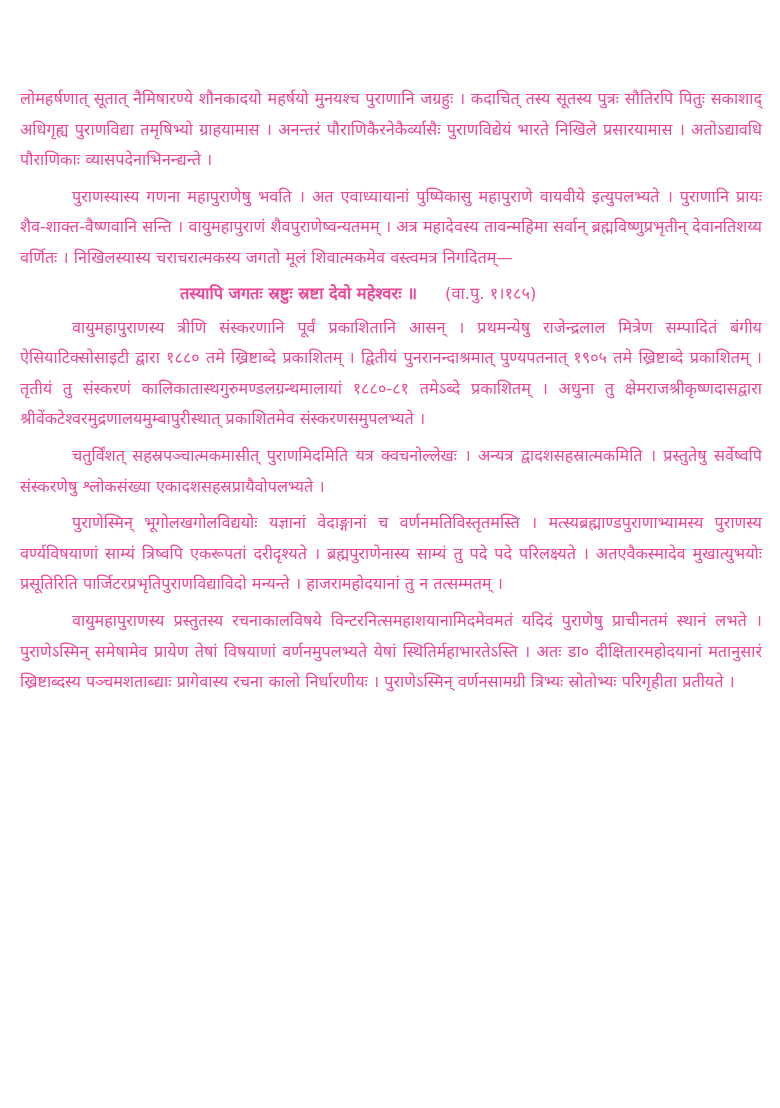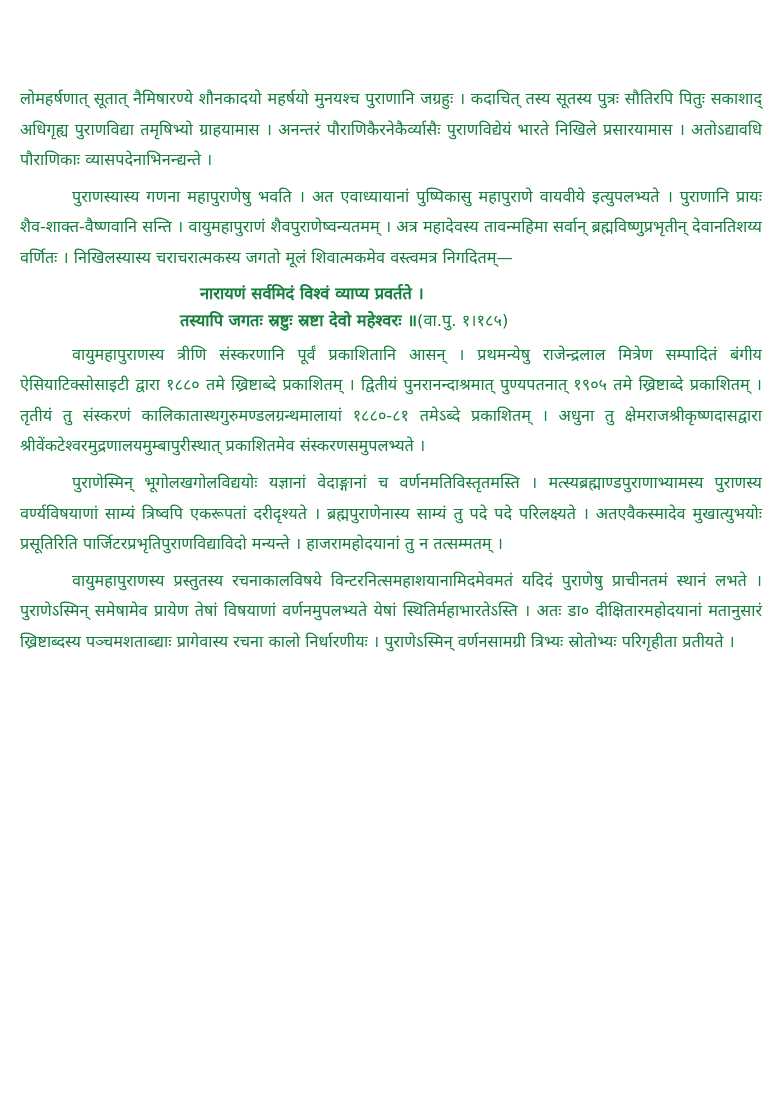--- a/index.html
+++ b/index.html
@@ -11,21 +11,21 @@
     width: 780px;
     height: 1108px;
     overflow: hidden;
     position: relative;
   }
   .page {
     position: absolute;
     left: 20px;
     top: 84px;
     width: 742px;
-    color: #15803d;
+    color: #ec4899;
     font-family: "DejaVu Sans", sans-serif;
     font-size: 16.2px;
     line-height: 30.6px;
     text-align: justify;
   }
   .para {
     margin: 0 0 6px 0;
     text-indent: 0;
   }
   .para.indent {
@@ -42,38 +42,39 @@
     white-space: nowrap;
   }
   .verse-line.l1 {
     padding-left: 180px;
   }
   .verse-line.l2 {
     padding-left: 160px;
   }
   .verse-ref {
     font-weight: normal;
+    margin-left: 28px;
   }
 </style>
 </head>
 <body>
 
 <div class="page">
 
   <p class="para">लोमहर्षणात् सूतात् नैमिषारण्ये शौनकादयो महर्षयो मुनयश्च पुराणानि जग्रहुः । कदाचित् तस्य सूतस्य पुत्रः सौतिरपि पितुः सकाशाद् अधिगृह्य पुराणविद्या तमृषिभ्यो ग्राहयामास । अनन्तरं पौराणिकैरनेकैर्व्यासैः पुराणविद्येयं भारते निखिले प्रसारयामास । अतोऽद्यावधि पौराणिकाः व्यासपदेनाभिनन्द्यन्ते ।</p>
 
 
   <p class="para indent">पुराणस्यास्य गणना महापुराणेषु भवति । अत एवाध्यायानां पुष्पिकासु महापुराणे वायवीये इत्युपलभ्यते । पुराणानि प्रायः शैव-शाक्त-वैष्णवानि सन्ति । वायुमहापुराणं शैवपुराणेष्वन्यतमम् । अत्र महादेवस्य तावन्महिमा सर्वान् ब्रह्मविष्णुप्रभृतीन् देवानतिशय्य वर्णितः । निखिलस्यास्य चराचरात्मकस्य जगतो मूलं शिवात्मकमेव वस्त्वमत्र निगदितम्—</p>
 
   <div class="verse">
-    <span class="verse-line l1">नारायणं सर्वमिदं विश्वं व्याप्य प्रवर्तते ।</span>
     <span class="verse-line l2"><span>तस्यापि जगतः स्रष्टुः स्रष्टा देवो महेश्वरः ॥</span><span class="verse-ref">(वा.पु. १।१८५)</span></span>
   </div>
 
 
   <p class="para indent">वायुमहापुराणस्य त्रीणि संस्करणानि पूर्वं प्रकाशितानि आसन् । प्रथमन्येषु राजेन्द्रलाल मित्रेण सम्पादितं बंगीय ऐसियाटिक्सोसाइटी द्वारा १८८० तमे ख्रिष्टाब्दे प्रकाशितम् । द्वितीयं पुनरानन्दाश्रमात् पुण्यपतनात् १९०५ तमे ख्रिष्टाब्दे प्रकाशितम् । तृतीयं तु संस्करणं कालिकातास्थगुरुमण्डलग्रन्थमालायां १८८०-८१ तमेऽब्दे प्रकाशितम् । अधुना तु क्षेमराजश्रीकृष्णदासद्वारा श्रीवेंकटेश्वरमुद्रणालयमुम्बापुरीस्थात् प्रकाशितमेव संस्करणसमुपलभ्यते ।</p>
 
+  <p class="para indent">चतुर्विंशत् सहस्रपञ्चात्मकमासीत् पुराणमिदमिति यत्र क्वचनोल्लेखः । अन्यत्र द्वादशसहस्रात्मकमिति । प्रस्तुतेषु सर्वेष्वपि संस्करणेषु श्लोकसंख्या एकादशसहस्रप्रायैवोपलभ्यते ।</p>
 
   <p class="para indent">पुराणेस्मिन् भूगोलखगोलविद्ययोः यज्ञानां वेदाङ्गानां च वर्णनमतिविस्तृतमस्ति । मत्स्यब्रह्माण्डपुराणाभ्यामस्य पुराणस्य वर्ण्यविषयाणां साम्यं त्रिष्वपि एकरूपतां दरीदृश्यते । ब्रह्मपुराणेनास्य साम्यं तु पदे पदे परिलक्ष्यते । अतएवैकस्मादेव मुखात्युभयोः प्रसूतिरिति पार्जिटरप्रभृतिपुराणविद्याविदो मन्यन्ते । हाजरामहोदयानां तु न तत्सम्मतम् ।</p>
 
   <p class="para indent">वायुमहापुराणस्य प्रस्तुतस्य रचनाकालविषये विन्टरनित्समहाशयानामिदमेवमतं यदिदं पुराणेषु प्राचीनतमं स्थानं लभते । पुराणेऽस्मिन् समेषामेव प्रायेण तेषां विषयाणां वर्णनमुपलभ्यते येषां स्थितिर्महाभारतेऽस्ति । अतः डा० दीक्षितारमहोदयानां मतानुसारं ख्रिष्टाब्दस्य पञ्चमशताब्द्याः प्रागेवास्य रचना कालो निर्धारणीयः । पुराणेऽस्मिन् वर्णनसामग्री त्रिभ्यः स्रोतोभ्यः परिगृहीता प्रतीयते ।</p>
 
 </div>
 
 </body></html>

